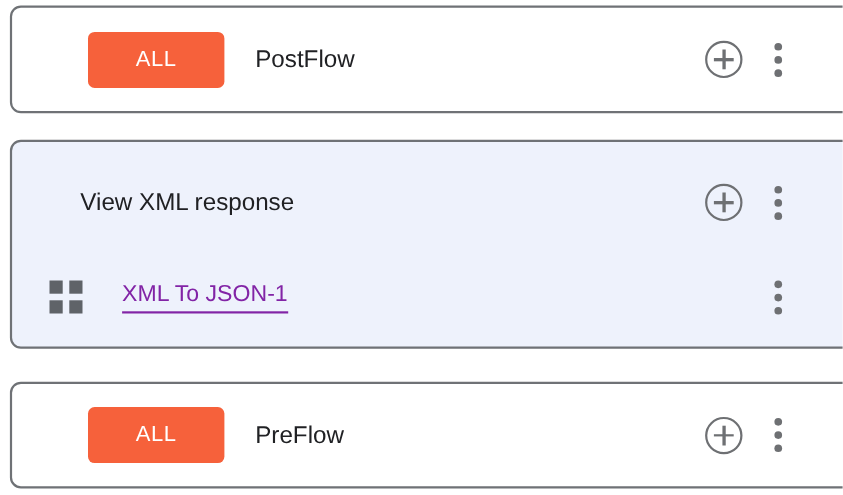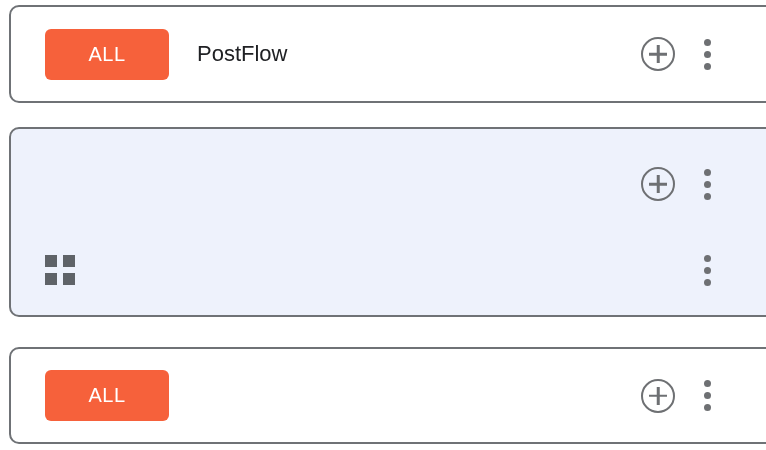--- a/index.html
+++ b/index.html
@@ -32,20 +32,21 @@
   .card-2 .row { height: 86px; }
 
   .badge {
     width: 124px; height: 51px;
     border-radius: 6px;
     display: flex; align-items: center; justify-content: center;
     color: #ffffff;
     font-size: 20px;
     letter-spacing: 0.5px;
     flex: 0 0 auto;
+    margin-left: 35px;
   }
   .badge-all { background: var(--all-badge, #F6613B); }
   .badge-get { background: var(--get-badge, #3B6FD2); }
 
   .title {
     margin-left: 28px;
     font-size: 22px;
     font-weight: 400;
     color: var(--title-text, #202124);
     white-space: nowrap;
@@ -129,55 +130,58 @@
             <i></i>
             <i></i>
           </span>
       </button>
     </div>
   </div>
 </div>
 
 <div class="card card-2 selected">
   <div class="row">
+    <span class="title">View XML response</span>
     <div class="actions">
       <button class="icon-btn">
         <span class="plus-circle"></span>
       </button>
       <button class="icon-btn">
         <span class="kebab">
             <i></i>
             <i></i>
             <i></i>
           </span>
       </button>
     </div>
   </div>
   <div class="row">
     <span class="grid-icon">
         <i></i>
         <i></i>
         <i></i>
         <i></i>
       </span>
+    <a href="#" class="policy-link">XML To JSON-1</a>
     <div class="actions">
       <button class="icon-btn">
         <span class="kebab">
             <i></i>
             <i></i>
             <i></i>
           </span>
       </button>
     </div>
   </div>
 </div>
 
 <div class="card card-3">
   <div class="row">
     <span class="badge badge-all">ALL</span>
+    <span class="title">PreFlow</span>
     <div class="actions">
       <button class="icon-btn">
         <span class="plus-circle"></span>
       </button>
       <button class="icon-btn">
         <span class="kebab">
             <i></i>
             <i></i>
             <i></i>
           </span>

